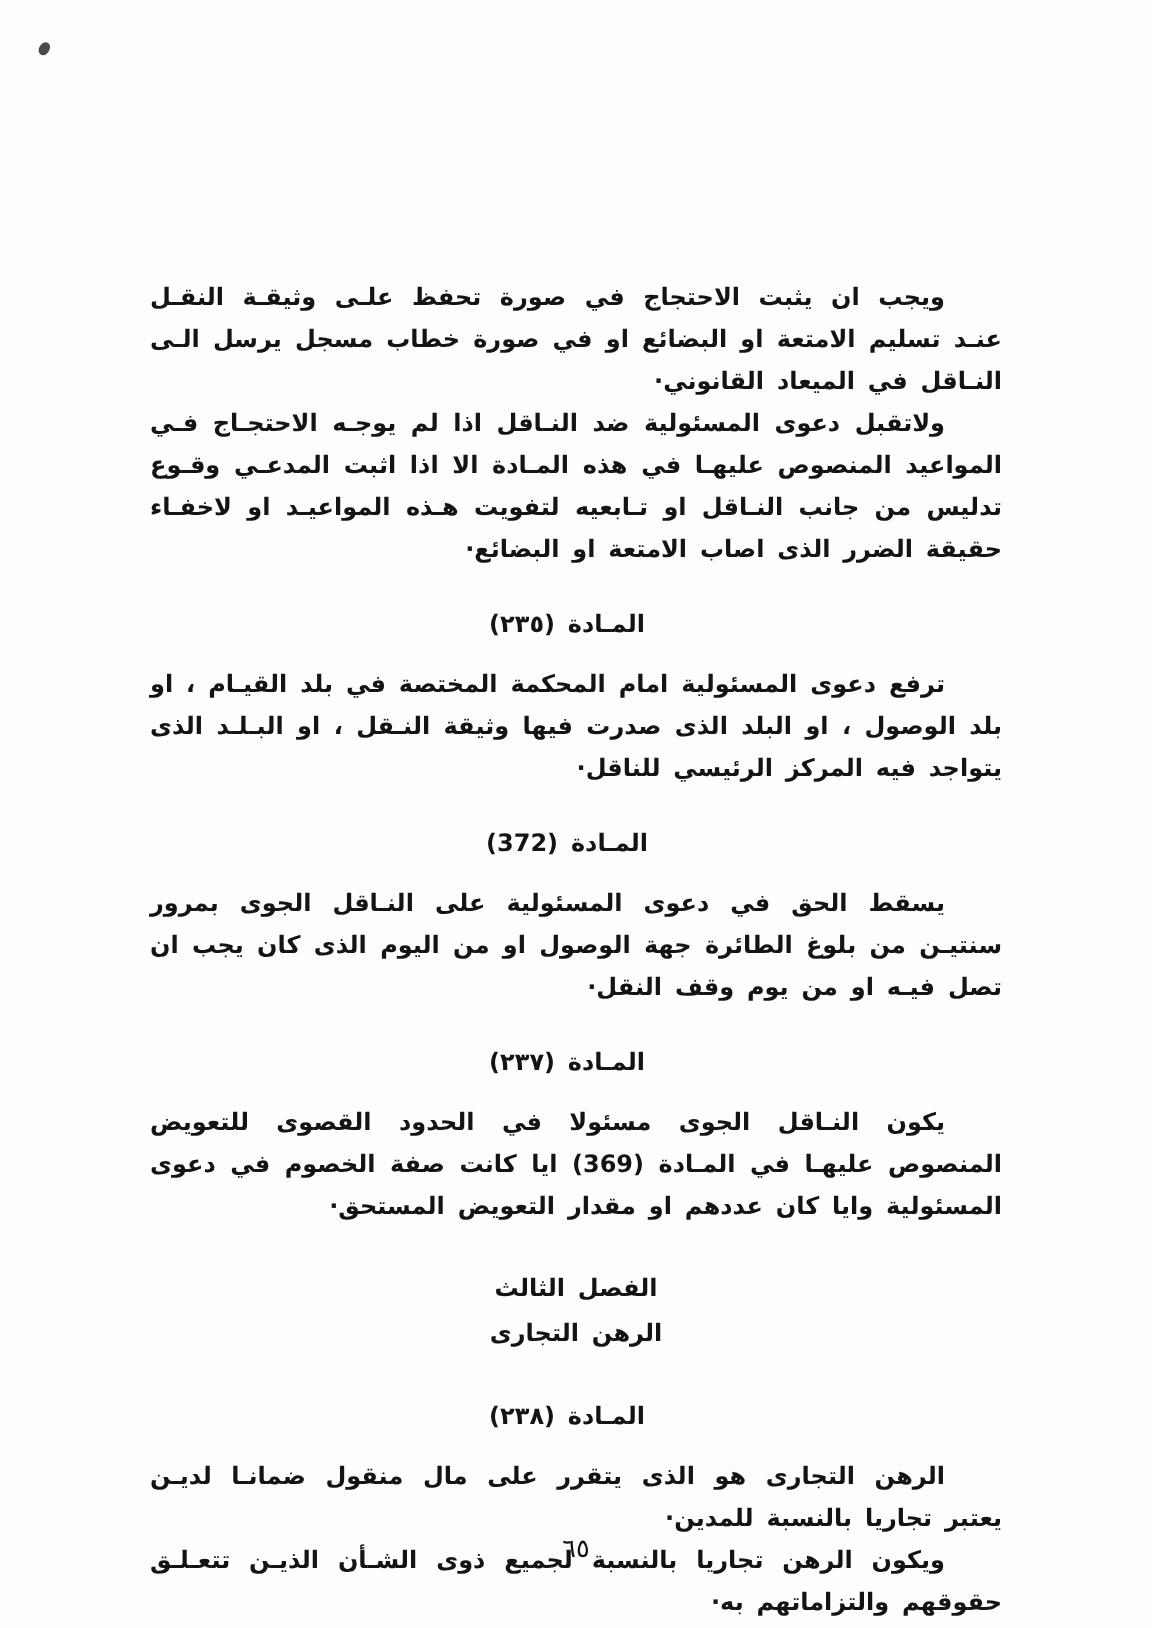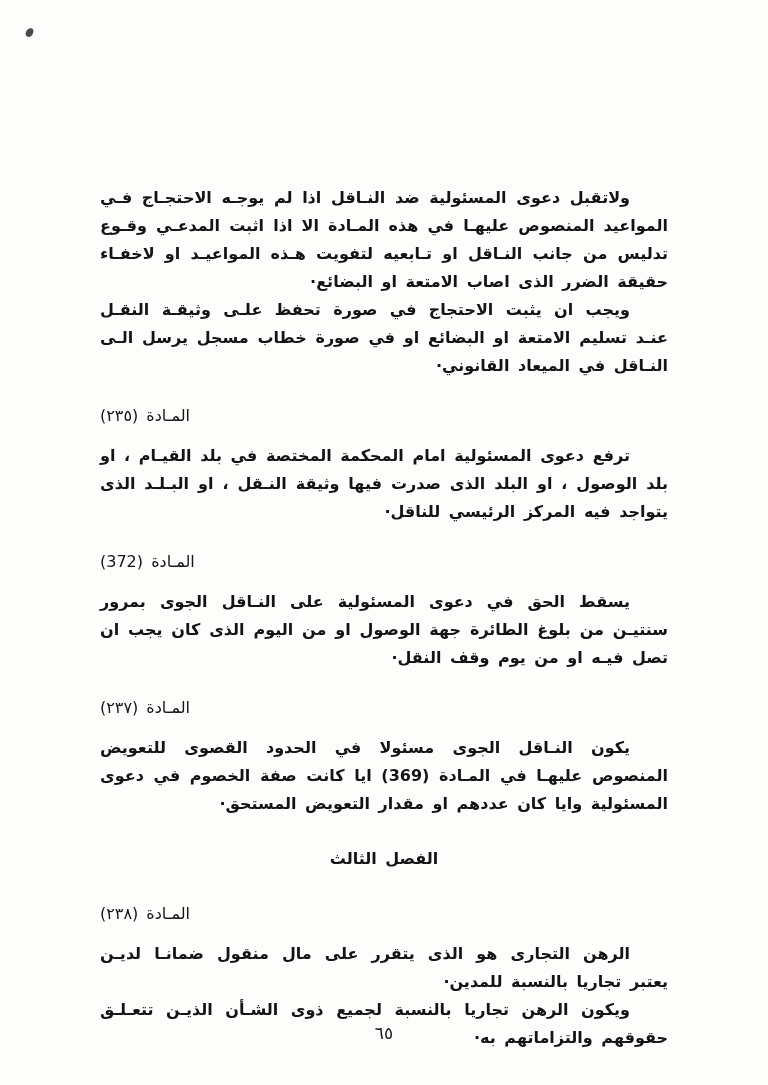--- a/index.html
+++ b/index.html
@@ -42,23 +42,23 @@
     line-height: 28px;
     text-align: justify;
     word-spacing: 3px;
   }
   .para {
     margin: 0;
     text-indent: 38px;
   }
   .article-heading {
     margin: 22px 12px 12px 0;
-    text-align: left;
+    text-align: center;
     text-indent: 0;
-    font-weight: normal;
+    font-weight: bold;
   }
   .chapter {
     margin: 26px 0 26px 0;
     text-align: center;
     text-indent: 0;
   }
   .chapter-line {
     line-height: 30px;
   }
   .page-number {
@@ -73,38 +73,39 @@
 </style>
 </head>
 <body>
 
 <div class="page">
 
   <div class="scan-speck"></div>
 
   <div class="content">
 
+    <p class="para">ويجب ان يثبت الاحتجاج في صورة تحفظ علـى وثيقـة النقـل عنـد تسليم الامتعة او البضائع او في صورة خطاب مسجل يرسل الـى النـاقل في الميعاد القانوني·</p>
+
     <p class="para">ولاتقبل دعوى المسئولية ضد النـاقل اذا لم يوجـه الاحتجـاج فـي المواعيد المنصوص عليهـا في هذه المـادة الا اذا اثبت المدعـي وقـوع تدليس من جانب النـاقل او تـابعيه لتفويت هـذه المواعيـد او لاخفـاء حقيقة الضرر الذى اصاب الامتعة او البضائع·</p>
-
-    <p class="para">ويجب ان يثبت الاحتجاج في صورة تحفظ علـى وثيقـة النقـل عنـد تسليم الامتعة او البضائع او في صورة خطاب مسجل يرسل الـى النـاقل في الميعاد القانوني·</p>
 
     <div class="article-heading">المـادة (٢٣٥)</div>
 
     <p class="para">ترفع دعوى المسئولية امام المحكمة المختصة في بلد القيـام ، او بلد الوصول ، او البلد الذى صدرت فيها وثيقة النـقل ، او البـلـد الذى يتواجد فيه المركز الرئيسي للناقل·</p>
 
     <div class="article-heading">المـادة (372)</div>
 
     <p class="para">يسقط الحق في دعوى المسئولية على النـاقل الجوى بمرور سنتيـن من بلوغ الطائرة جهة الوصول او من اليوم الذى كان يجب ان تصل فيـه او من يوم وقف النقل·</p>
 
     <div class="article-heading">المـادة (٢٣٧)</div>
 
     <p class="para">يكون النـاقل الجوى مسئولا في الحدود القصوى للتعويض المنصوص عليهـا في المـادة (369) ايا كانت صفة الخصوم في دعوى المسئولية وايا كان عددهم او مقدار التعويض المستحق·</p>
 
     <div class="chapter">
       <div class="chapter-line">الفصل الثالث</div>
+      <div class="chapter-line">الرهن التجارى</div>
     </div>
 
     <div class="article-heading">المـادة (٢٣٨)</div>
 
     <p class="para">الرهن التجارى هو الذى يتقرر على مال منقول ضمانـا لديـن يعتبر تجاريا بالنسبة للمدين·</p>
 
     <p class="para">ويكون الرهن تجاريا بالنسبة لجميع ذوى الشـأن الذيـن تتعـلـق حقوقهم والتزاماتهم به·</p>
 
   </div>
 

